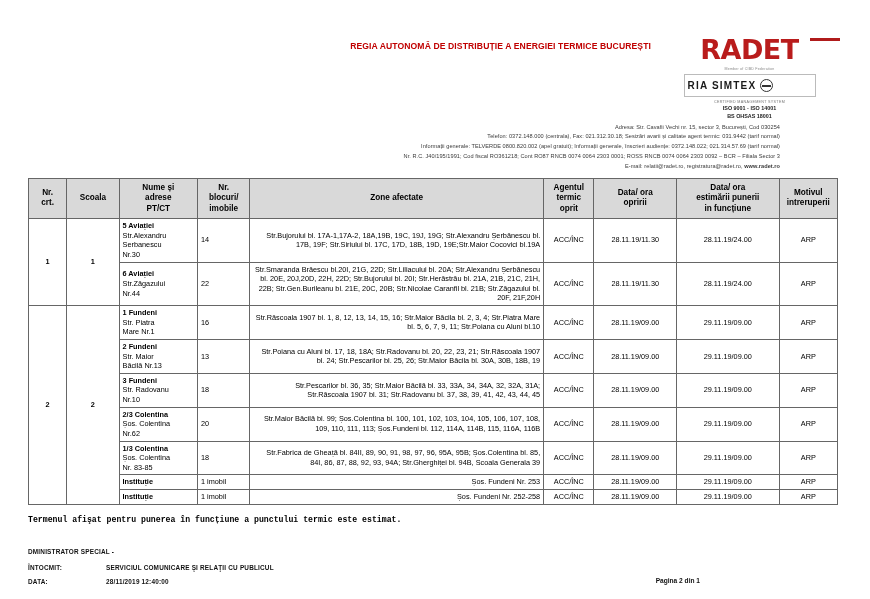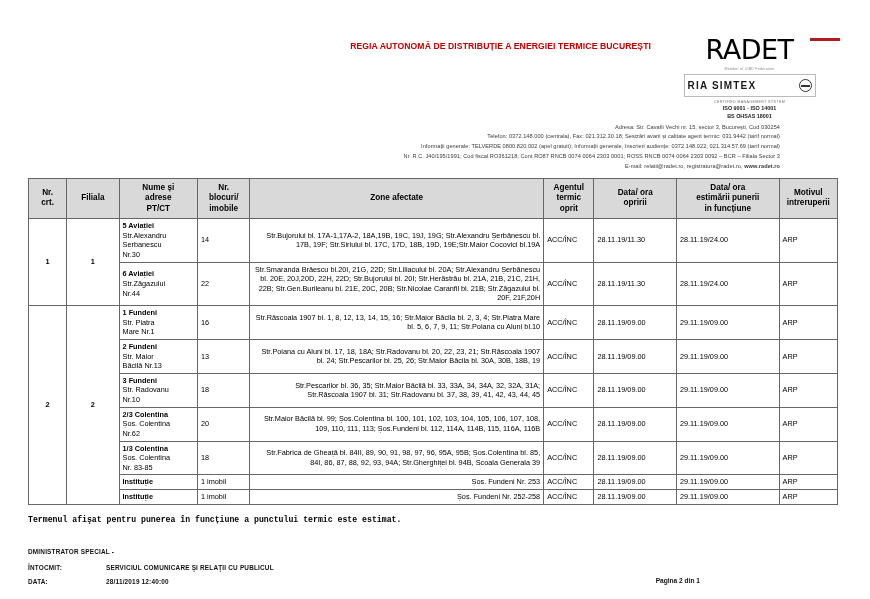--- a/index.html
+++ b/index.html
@@ -24,23 +24,23 @@
     text-align: right;
     letter-spacing: 0.1px;
     line-height: 1.45;
     padding-right: 6px;
   }
   .company-title .line2 { display: block; }
   .header-right { width: 185px; text-align: center; position: relative; }
   .logo-wrap { position: relative; height: 30px; }
   .logo-text {
     font-family: "DejaVu Sans", sans-serif;
-    font-weight: normal;
+    font-weight: bold;
     font-size: 27px;
-    color: #000000;
+    color: #b91c1c;
     letter-spacing: -0.5px;
     line-height: 1;
     display: inline-block;
     position: relative;
   }
   .logo-bar {
     position: absolute;
     right: 2px;
     top: 2px;
     width: 30px;
@@ -53,21 +53,21 @@
     letter-spacing: 0.2px;
     margin-top: 1px;
   }
   .cert-box {
     margin: 3px auto 0 auto;
     width: 132px;
     border: 1px solid #bbbbbb;
     padding: 4px 3px 4px 3px;
     display: flex;
     align-items: center;
-    justify-content: space-between;
+    justify-content: flex-start;
     gap: 4px;
     background: #fff;
   }
   .cert-name {
     font-weight: bold;
     font-size: 10px;
     letter-spacing: 1.2px;
     color: #1a1a1a;
   }
   .cert-globe {
@@ -113,21 +113,21 @@
     font-size: 8.2px;
     line-height: 1.28;
     padding: 4px 2px;
   }
   td.c-nr, td.c-sector { text-align: center; font-weight: bold; font-size: 9px; }
   td.c-pt { text-align: left; }
   td.c-pt .pt-name { font-weight: bold; display: block; }
   td.c-pt .pt-addr { display: block; }
   td.c-blocks { }
   td.c-zone { text-align: right; padding: 2px 4px; }
-  td.c-agent, td.c-stop, td.c-est, td.c-reason { }
+  td.c-agent, td.c-stop, td.c-est, td.c-reason { text-align: center; }
 
   
   .notes {
     padding: 9px 28px 0 28px;
     font-weight: bold;
     font-size: 8.2px;
     line-height: 1.5;
     color: #000;
     font-family: Liberation Mono, monospace;
   }
@@ -195,21 +195,21 @@
           <col style="width:102px">
           <col style="width:58px">
       </colgroup>
       <thead>
         <tr id="header-row">
             <th>
               <div>Nr.</div>
               <div>crt.</div>
             </th>
             <th>
-              <div>Filiala</div>
+              <div>Scoala</div>
             </th>
             <th>
               <div>Nume și</div>
               <div>adrese</div>
               <div>PT/CT</div>
             </th>
             <th>
               <div>Nr.</div>
               <div>blocuri/</div>
               <div>imobile</div>

